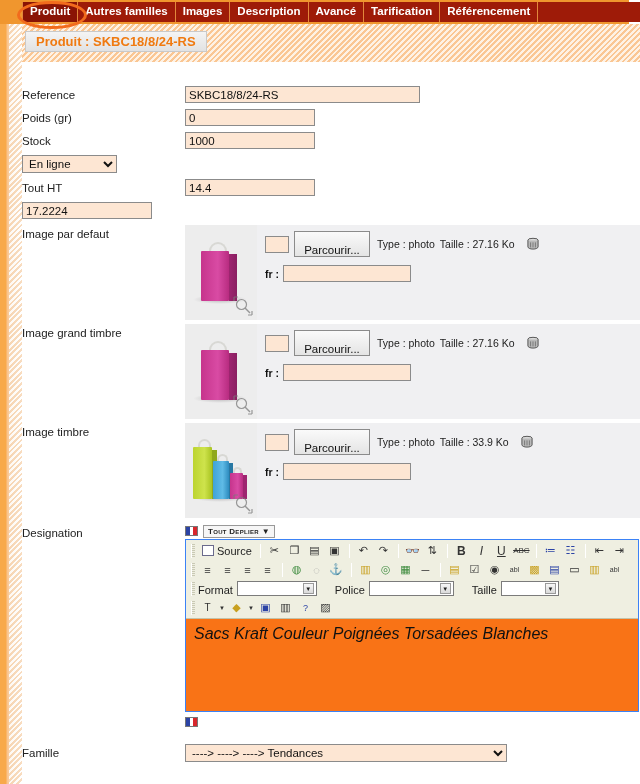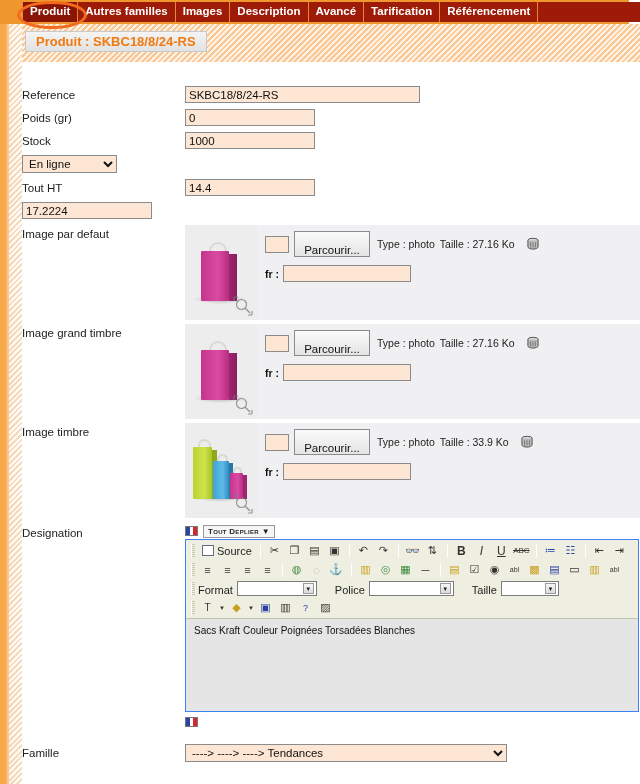--- a/index.html
+++ b/index.html
@@ -222,22 +222,22 @@
     height:15px; border:1px solid #7B7B7B; background:#fff;
     display:flex; align-items:center; justify-content:flex-end;
     padding-right:2px;
   }
   .cmb .arr{
     width:11px; height:11px; background:linear-gradient(to bottom,#F7F7F7,#DADADA);
     border:1px solid #9A9A9A;
     display:flex; align-items:center; justify-content:center; font-size:6px; color:#222;
   }
   .edbody{
-    height:92px; background:#e5e5e5; padding:6px 8px;
-    font-size:10px; color:#111;
+    height:92px; background:#f97316; padding:6px 8px;
+    font-size:16px; color:#111;font-style:italic;
   }
   .bottomflag{ margin-top:4px; }
 
   .famrow{ margin-top:14px; }
   
   .ic-y{ color:#C8A020; }
   .ic-b{ color:#2B43A5; }
   .ic-g{ color:#3C8A3C; }
 </style>
 </head>

